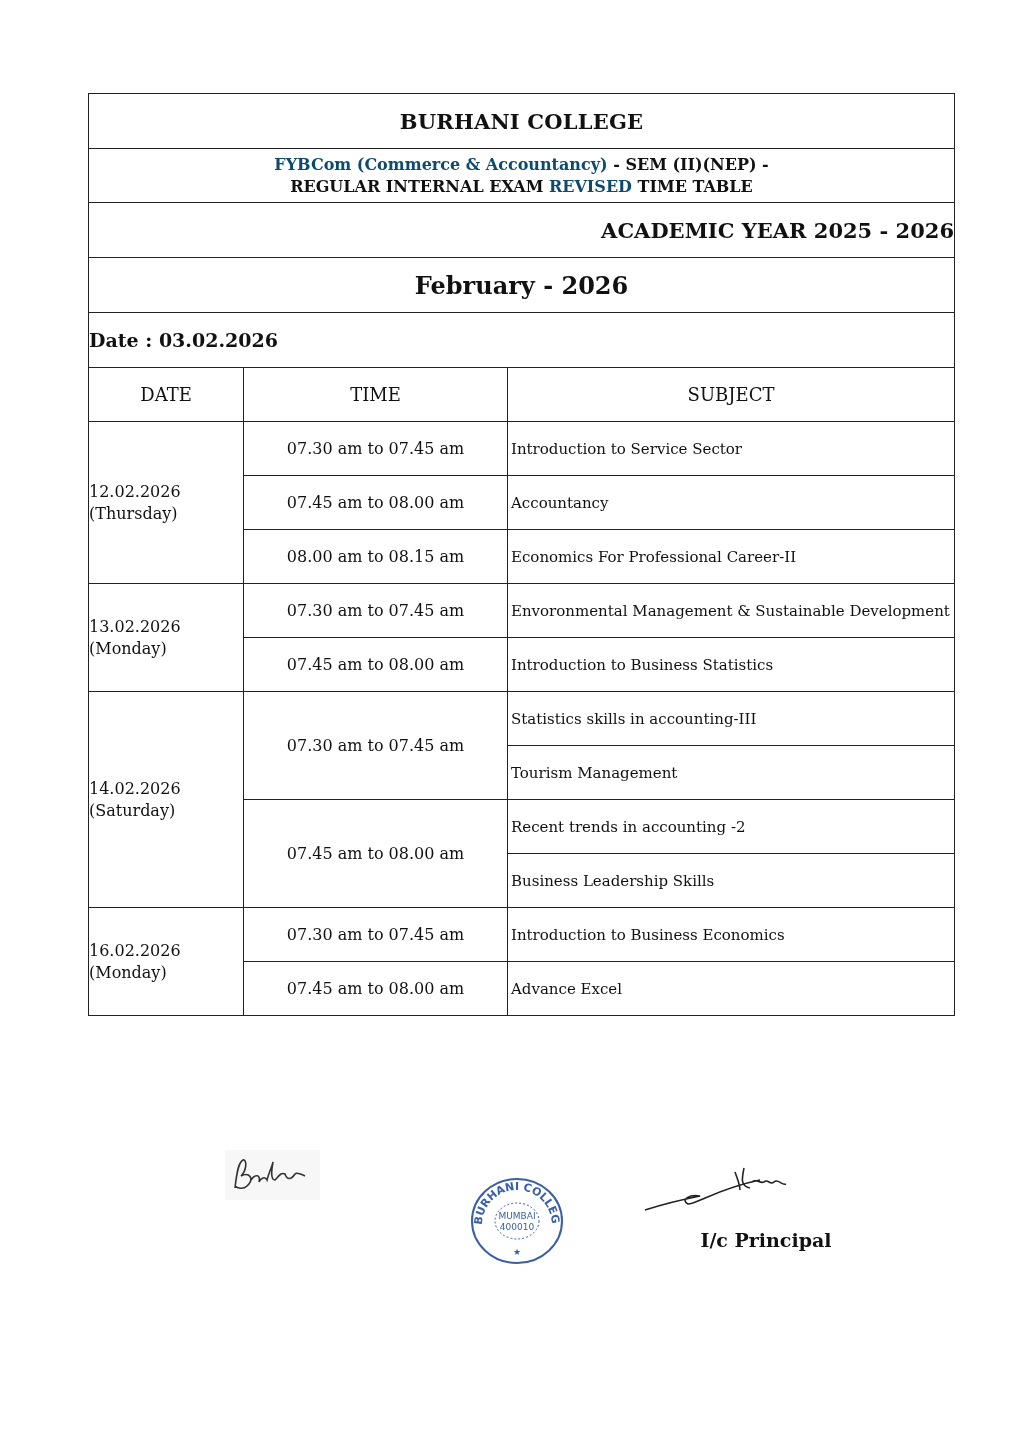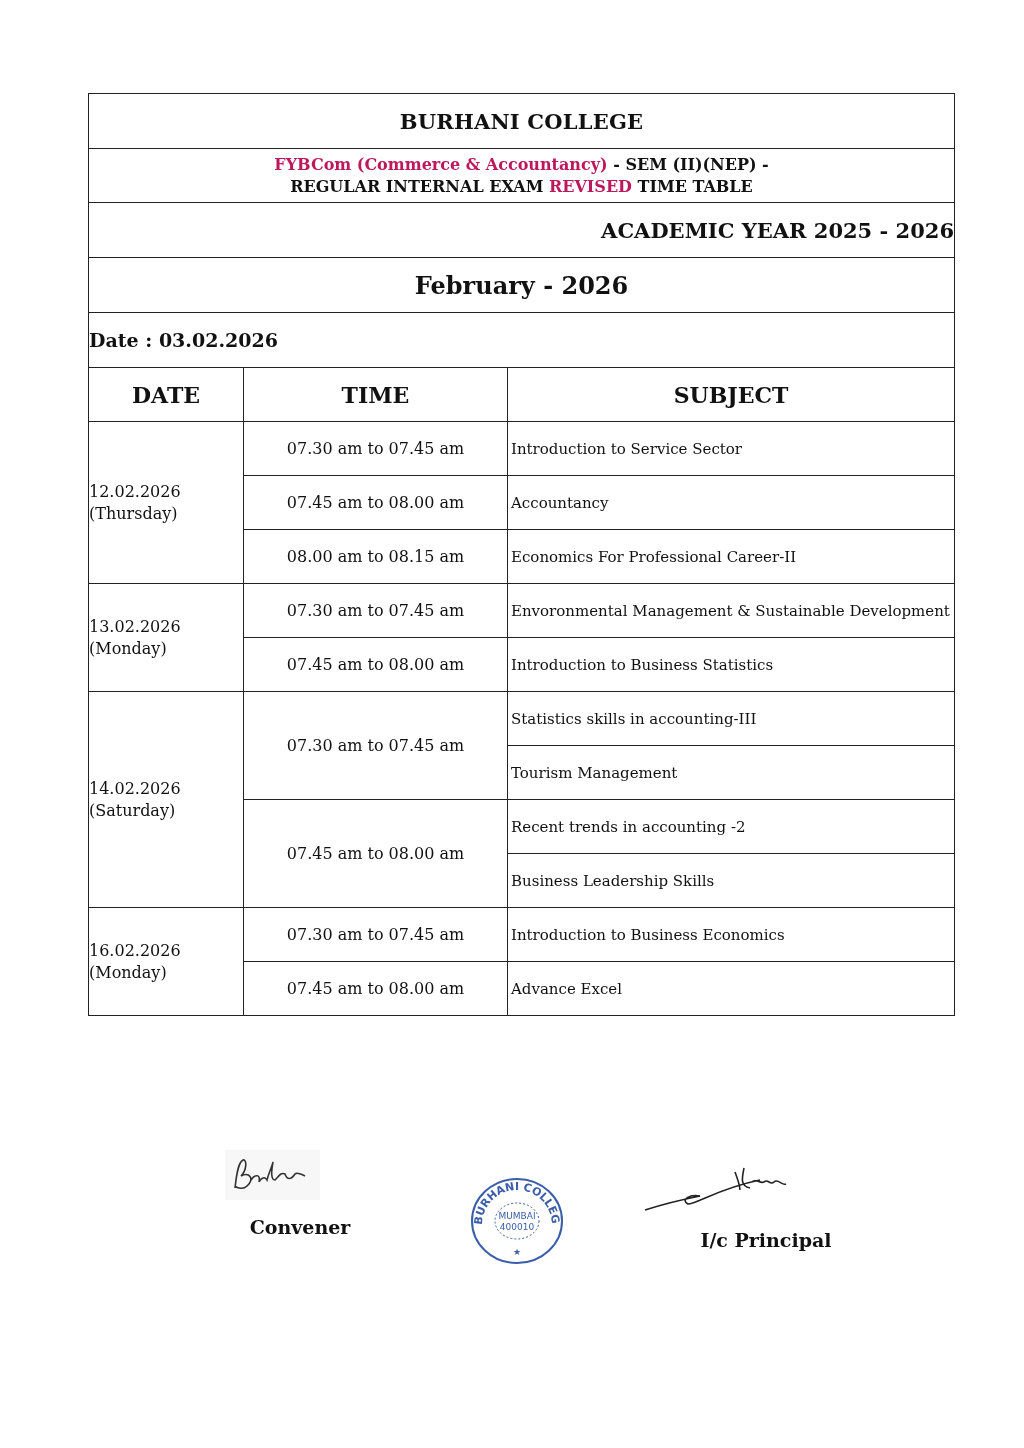--- a/index.html
+++ b/index.html
@@ -1,25 +1,25 @@
 <!DOCTYPE html>
 <html><head>
 <meta charset="utf-8">
 <style>
   html, body { margin: 0; padding: 0; background: #ffffff; }
   body { width: 1024px; height: 1448px; position: relative; font-family: "DejaVu Serif", "Liberation Serif", serif; color: #111; overflow: hidden; }
   .sheet { position: absolute; left: 88px; top: 93px; width: 866px; border-collapse: collapse; table-layout: fixed; }
   .sheet td { border: 1.5px solid #222; padding: 0; }
   .title-cell { height: 54px; text-align: center; font-size: 21px; font-weight: bold; letter-spacing: 0.2px; }
   .sub-cell { height: 53px; text-align: center; font-size: 16px; font-weight: bold; line-height: 22px; }
-  .red { color: #be185d; }
+  .red { color: #0c4a6e; }
   .ay-cell { height: 54px; text-align: right; font-size: 21px; font-weight: bold; }
   .month-cell { height: 54px; text-align: center; font-size: 24px; font-weight: bold; }
   .issue-cell { height: 54px; text-align: left; font-size: 19px; font-weight: bold; padding-right: 3px !important; }
-  .hdr { height: 53px; text-align: center; font-size: 22px; font-weight: bold; }
+  .hdr { height: 53px; text-align: center; font-size: 18px; font-weight: normal; }
   .date-cell { text-align: left; font-size: 16px; line-height: 22px; }
   .time-cell { text-align: center; font-size: 16px; height: 53px; }
   .subj-cell { font-size: 15px; padding-left: 3px !important; height: 53px; }
   .sig-area { position: absolute; top: 1140px; left: 0; width: 1024px; height: 140px; }
   .sig-block { position: absolute; text-align: center; font-weight: bold; font-size: 19px; line-height: 25px; }
   .convener { left: 180px; top: 75px; width: 240px; }
   .principal { left: 676px; top: 88px; width: 180px; }
   .sig1 { position: absolute; left: 225px; top: 10px; width: 95px; height: 50px; background: #f7f7f7; }
   .sig2 { position: absolute; left: 640px; top: 20px; width: 170px; height: 60px; }
   .stamp { position: absolute; left: 468px; top: 35px; width: 98px; height: 90px; }
@@ -130,16 +130,15 @@
         <path id="arc" d="M14 50 A35 35 0 1 1 84 50"></path>
       </defs>
     <ellipse cx="49" cy="46" rx="45" ry="42" fill="none" stroke="#3a5ea8" stroke-width="2"></ellipse>
     <ellipse cx="49" cy="46" rx="22" ry="18" fill="none" stroke="#3a5ea8" stroke-width="1" stroke-dasharray="2 2"></ellipse>
     <text font-size="11" fill="#3a5ea8" font-family="DejaVu Sans, sans-serif" font-weight="bold"><textPath href="#arc" id="stampRing">BURHANI COLLEGE</textPath></text>
     <text id="stampCity" x="49" y="44" text-anchor="middle" font-size="9" fill="#3a5ea8" font-family="DejaVu Sans, sans-serif">MUMBAI</text>
     <text x="49" y="55" text-anchor="middle" font-size="9" fill="#3a5ea8" font-family="DejaVu Sans, sans-serif">400010</text>
     <text x="49" y="80" text-anchor="middle" font-size="9" fill="#3a5ea8">★</text>
   </svg>
   <div class="sig-block convener">
-    <div>Convener</div>
   </div>
   <div class="sig-block principal">I/c Principal</div>
 </div>
 
 </body></html>

